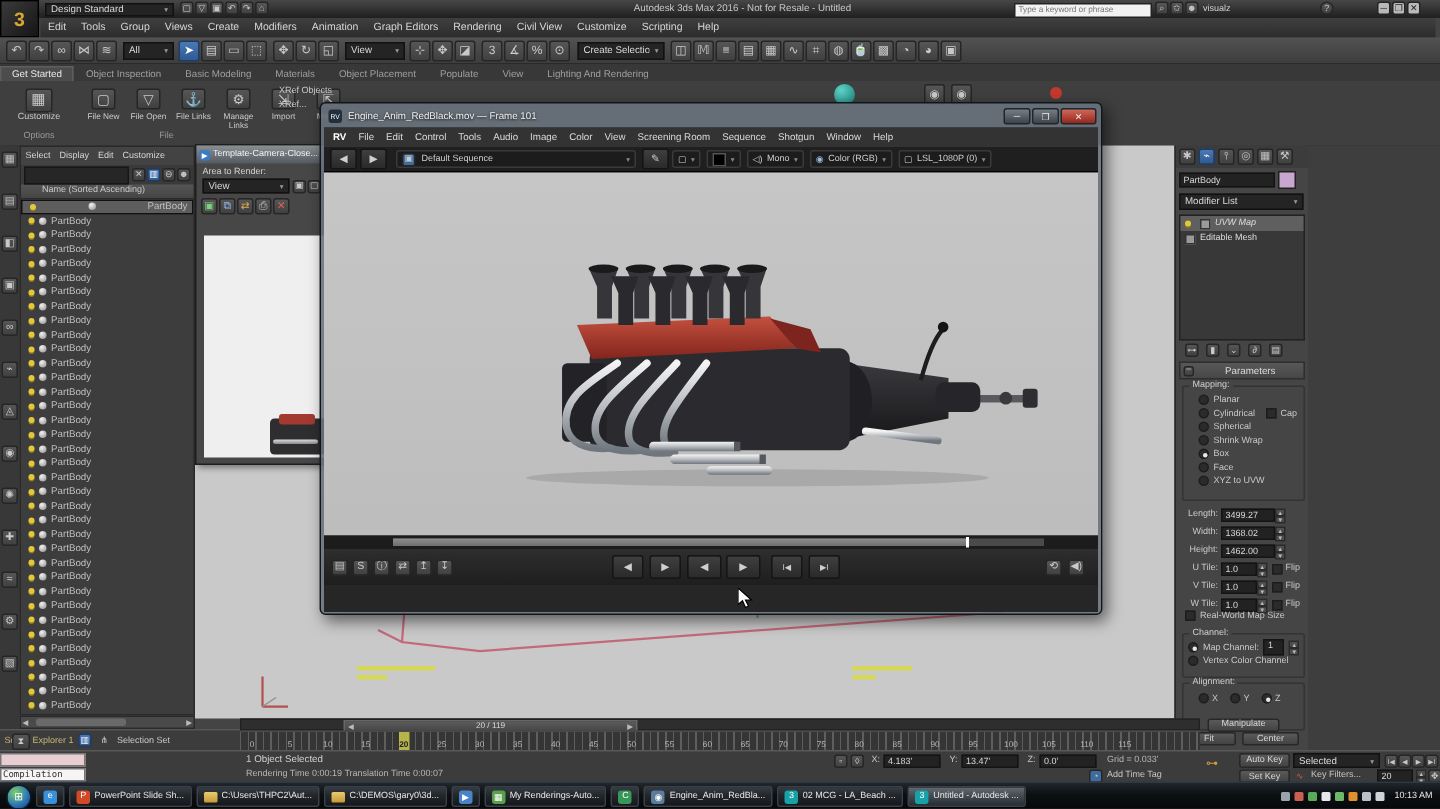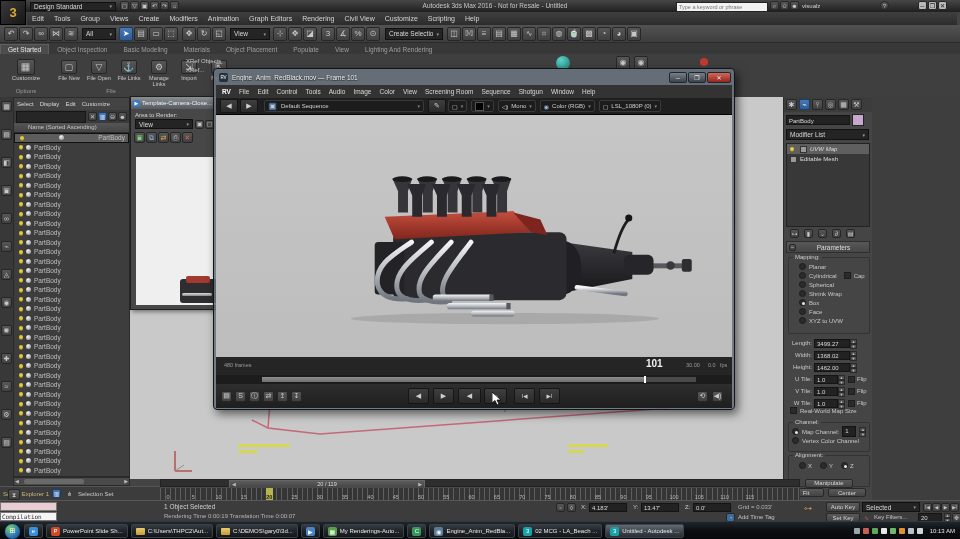--- a/index.html
+++ b/index.html
@@ -876,27 +876,20 @@
             <path d="M352,192 L420,201"></path>
           </g>
           <rect x="148" y="202" width="84" height="9" rx="4" fill="url(#gChrome)"></rect>
           <rect x="168" y="214" width="88" height="9" rx="4" fill="url(#gChrome)"></rect>
           <rect x="202" y="225" width="62" height="8" rx="4" fill="url(#gChrome)"></rect>
           <rect x="228" y="202" width="6" height="9" fill="#55585e"></rect>
           <rect x="252" y="214" width="6" height="9" fill="#55585e"></rect>
         </svg>
       </div>
 
-      <div style="position:relative;height:18px;background:#252525;">
-        <span style="position:absolute;left:8px;top:5px;font-size:5.5px;color:#9a9a9a;">480 frames</span>
-        <span style="position:absolute;left:430px;top:1px;font-size:10px;font-weight:bold;color:#f2f2f2;">101</span>
-        <span style="position:absolute;left:470px;top:5px;font-size:5.5px;color:#9a9a9a;">30.00</span>
-        <span style="position:absolute;left:492px;top:5px;font-size:5.5px;color:#9a9a9a;">0.0</span>
-        <span style="position:absolute;left:504px;top:5px;font-size:5.5px;color:#9a9a9a;">fps</span>
-      </div>
       <div style="position:relative;height:9px;background:#1c1c1c;">
         <div style="position:absolute;left:46px;top:2px;width:434px;height:5px;background:#4a4a4a;">
           <div style="position:absolute;left:0;top:0;width:88%;height:5px;background:linear-gradient(#8d8d8d,#6f6f6f);"></div>
           <div style="position:absolute;left:88%;top:-1px;width:2px;height:7px;background:#fff;"></div>
         </div>
       </div>
 
       <div style="position:relative;height:24px;background:linear-gradient(#2e2e2e,#1e1e1e);display:flex;align-items:center;">
         <span style="display:flex;margin-left:5px;gap:2px;">
             <span class="ico sm">▤</span>

